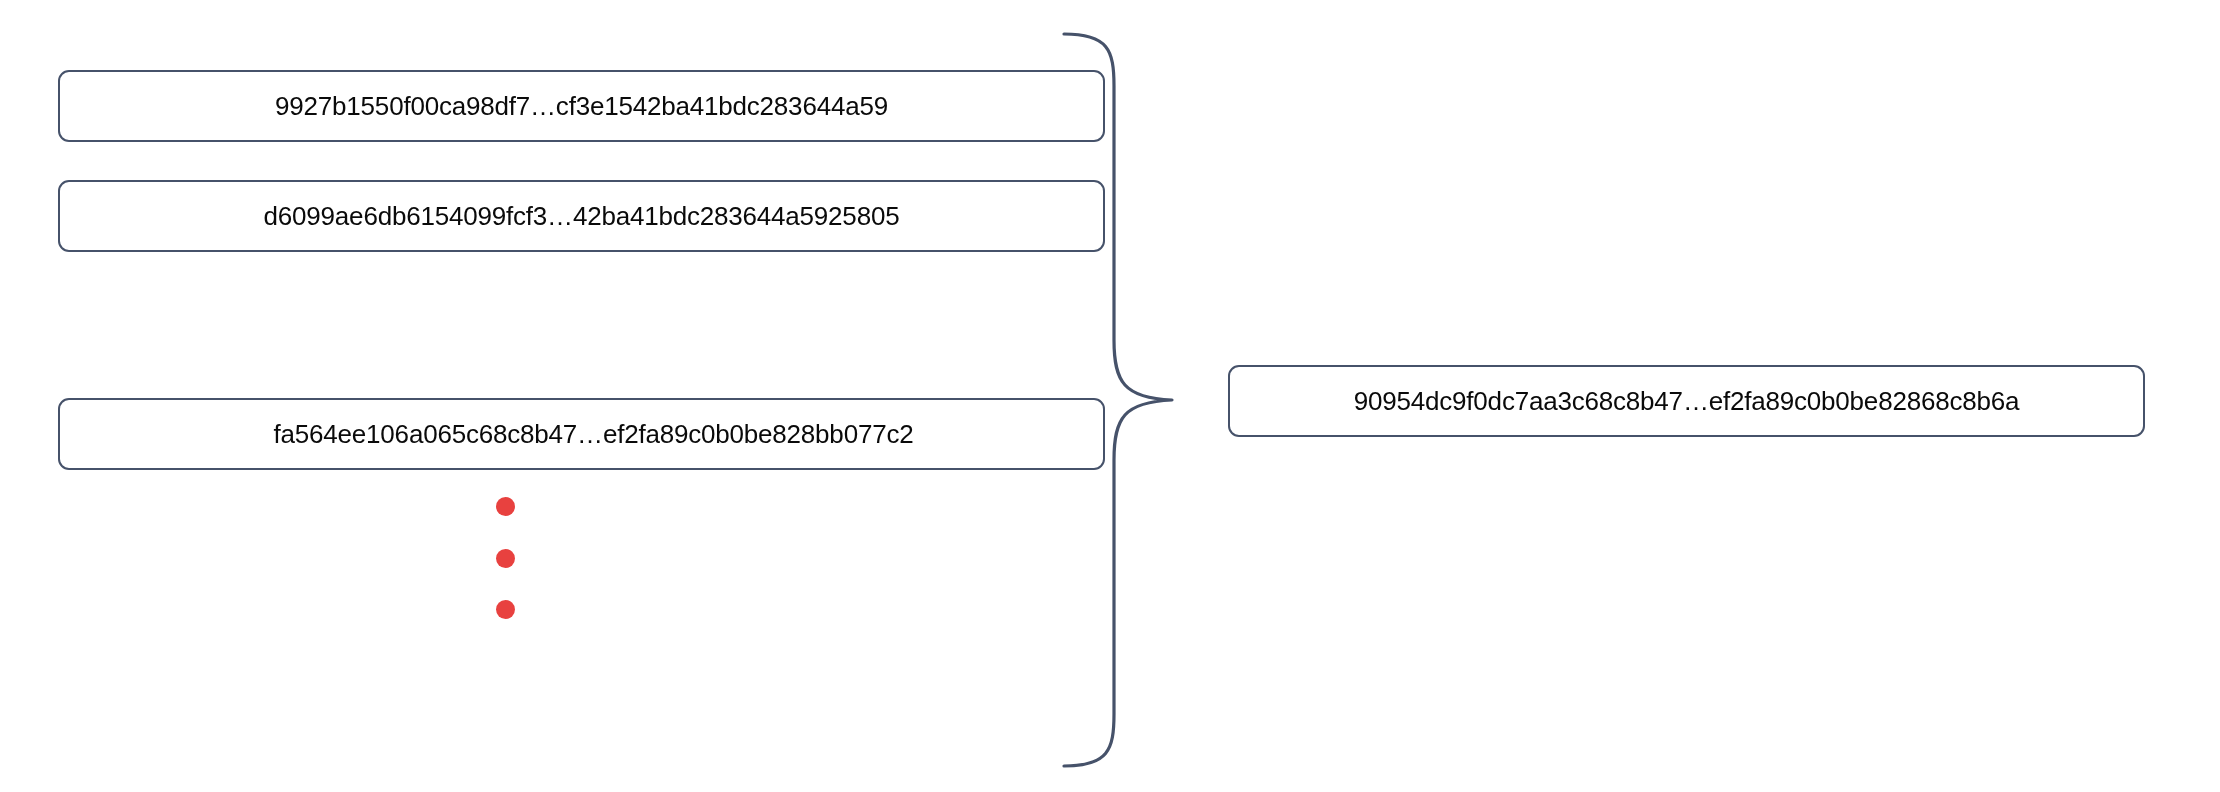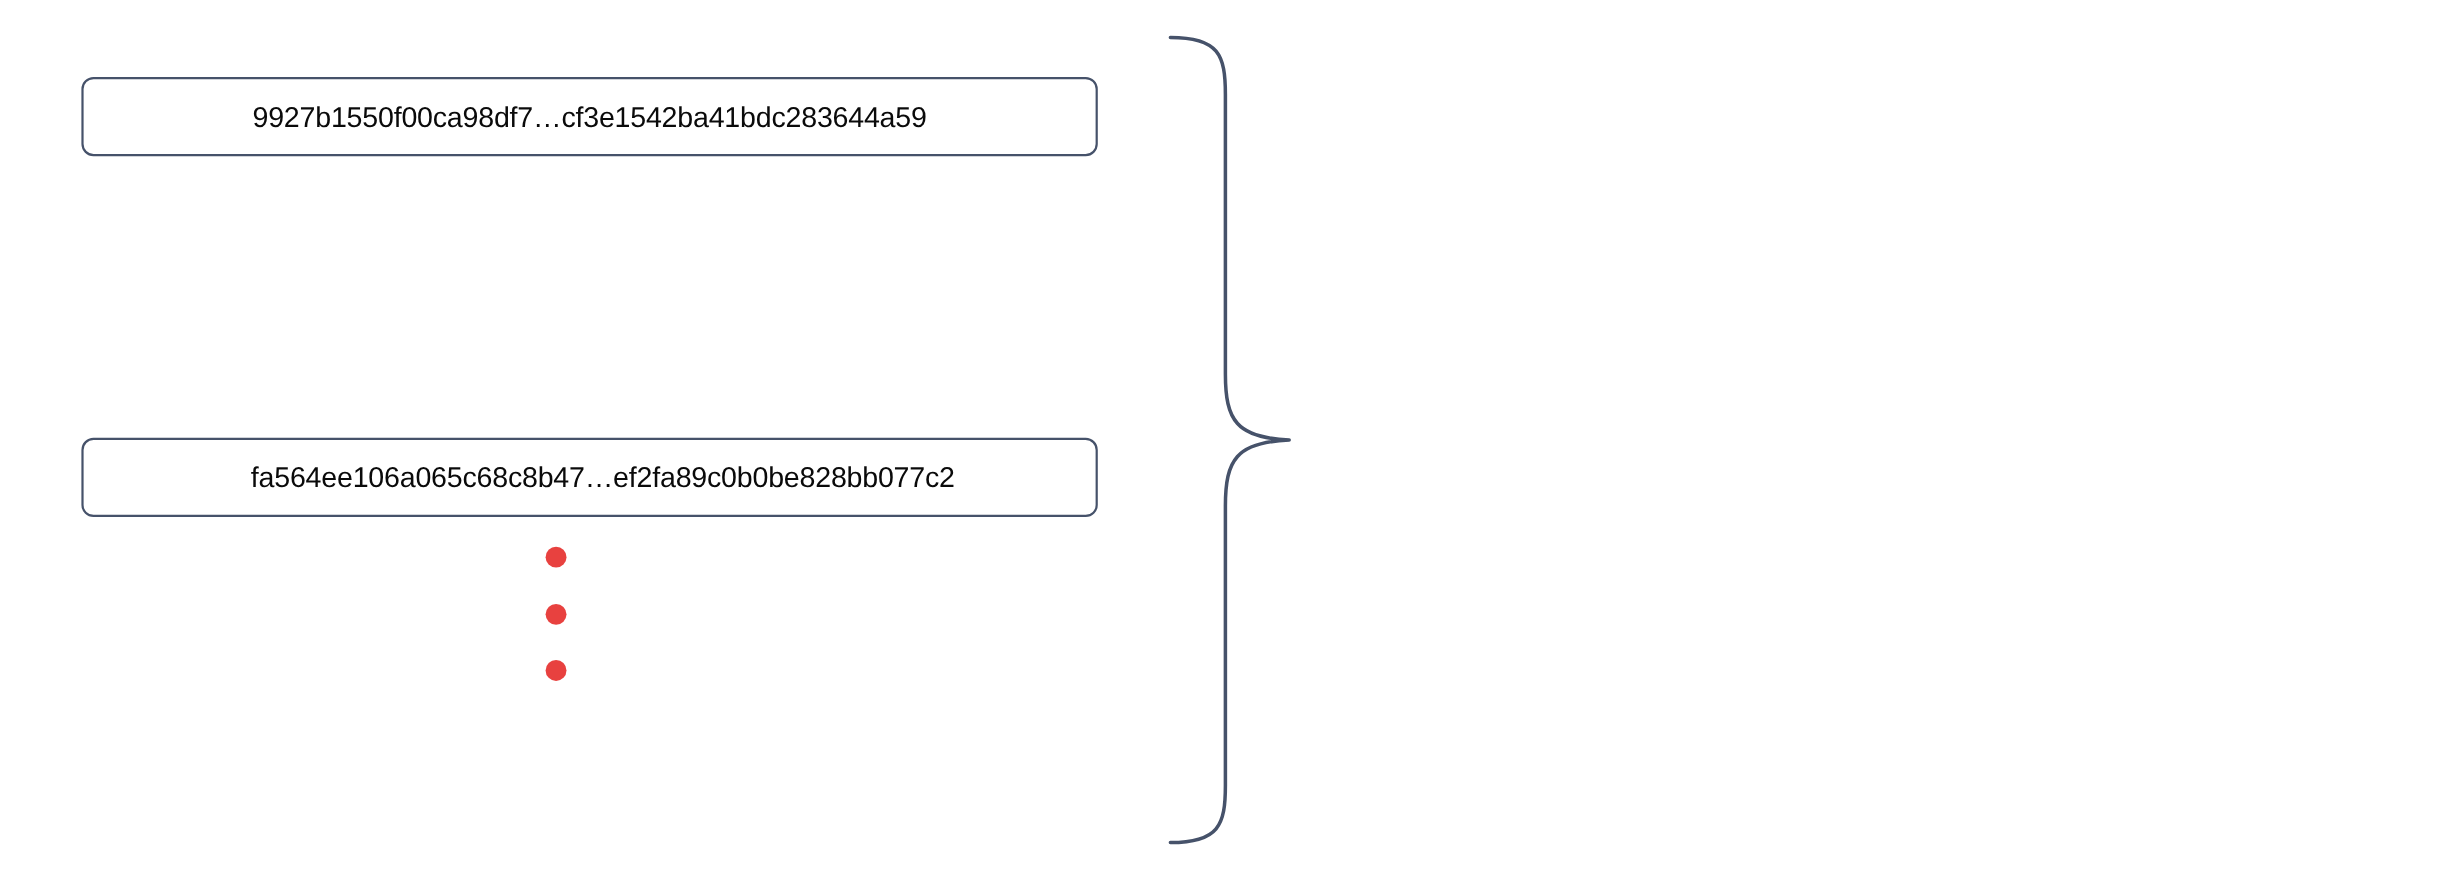--- a/index.html
+++ b/index.html
@@ -39,22 +39,22 @@
     font-size: 26px;
     font-weight: 400;
     letter-spacing: -0.2px;
     color: #0a0a0a;
     white-space: nowrap;
     line-height: 1;
   }
 
   
   .left-box {
-    left: 74px;
-    width: 924px;
+    left: 58px;
+    width: 1047px;
     justify-content: center;
   }
   #input-box-0 { top: 70px; }
   #input-box-1 { top: 180px; }
   #input-box-2 { top: 290px; }
   #input-box-3 { top: 398px; padding-left: 24px; }
   #input-box-4 { top: 637px; }
 
   
   #output-box {
@@ -99,20 +99,23 @@
 </style>
 </head>
 <body>
 
 <div id="canvas">
 
   <div class="hash-box left-box" id="input-box-0">
     <span class="hash-text">9927b1550f00ca98df7…cf3e1542ba41bdc283644a59</span>
   </div>
 
+  <div class="hash-box left-box" id="input-box-1">
+    <span class="hash-text">d6099ae6db6154099fcf3…42ba41bdc283644a5925805</span>
+  </div>
 
 
   <div class="hash-box left-box" id="input-box-3">
     <span class="hash-text">fa564ee106a065c68c8b47…ef2fa89c0b0be828bb077c2</span>
   </div>
 
   <div id="ellipsis">
     <span class="ellipsis-dot"></span>
     <span class="ellipsis-dot"></span>
     <span class="ellipsis-dot"></span>
@@ -124,14 +127,17 @@
       <path d="M 8 14
                C 52 14, 58 30, 58 66
                L 58 320
                C 58 362, 68 378, 116 380
                C 68 382, 58 398, 58 440
                L 58 694
                C 58 730, 52 746, 8 746" fill="none" stroke="#46526A" stroke-width="3.2" stroke-linecap="round" stroke-linejoin="round"></path>
     </svg>
   </div>
 
+  <div class="hash-box" id="output-box">
+    <span class="hash-text">90954dc9f0dc7aa3c68c8b47…ef2fa89c0b0be82868c8b6a</span>
+  </div>
 
 </div>
 
 </body></html>

